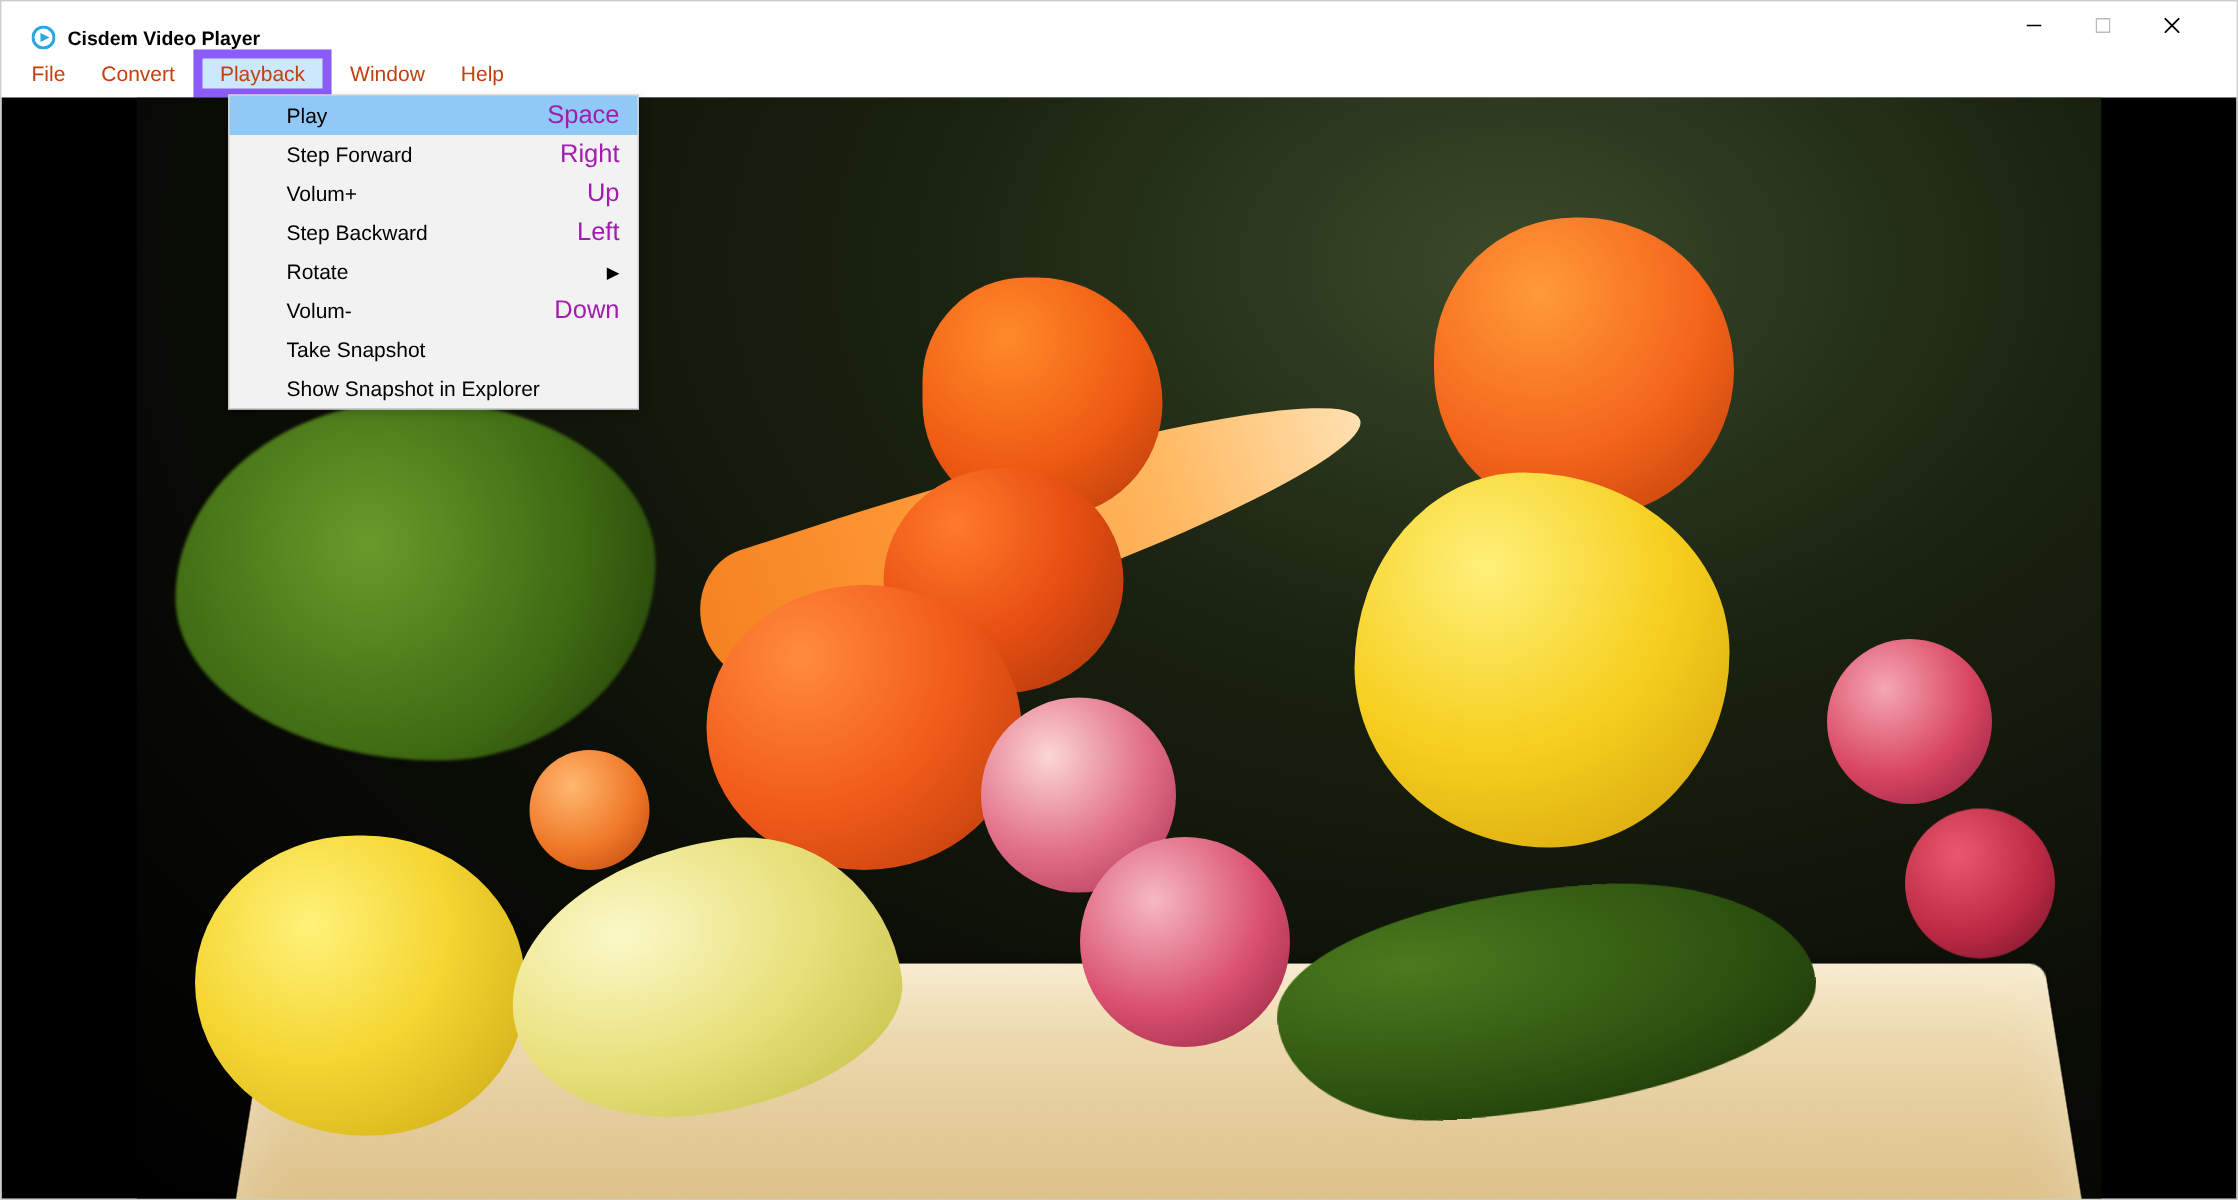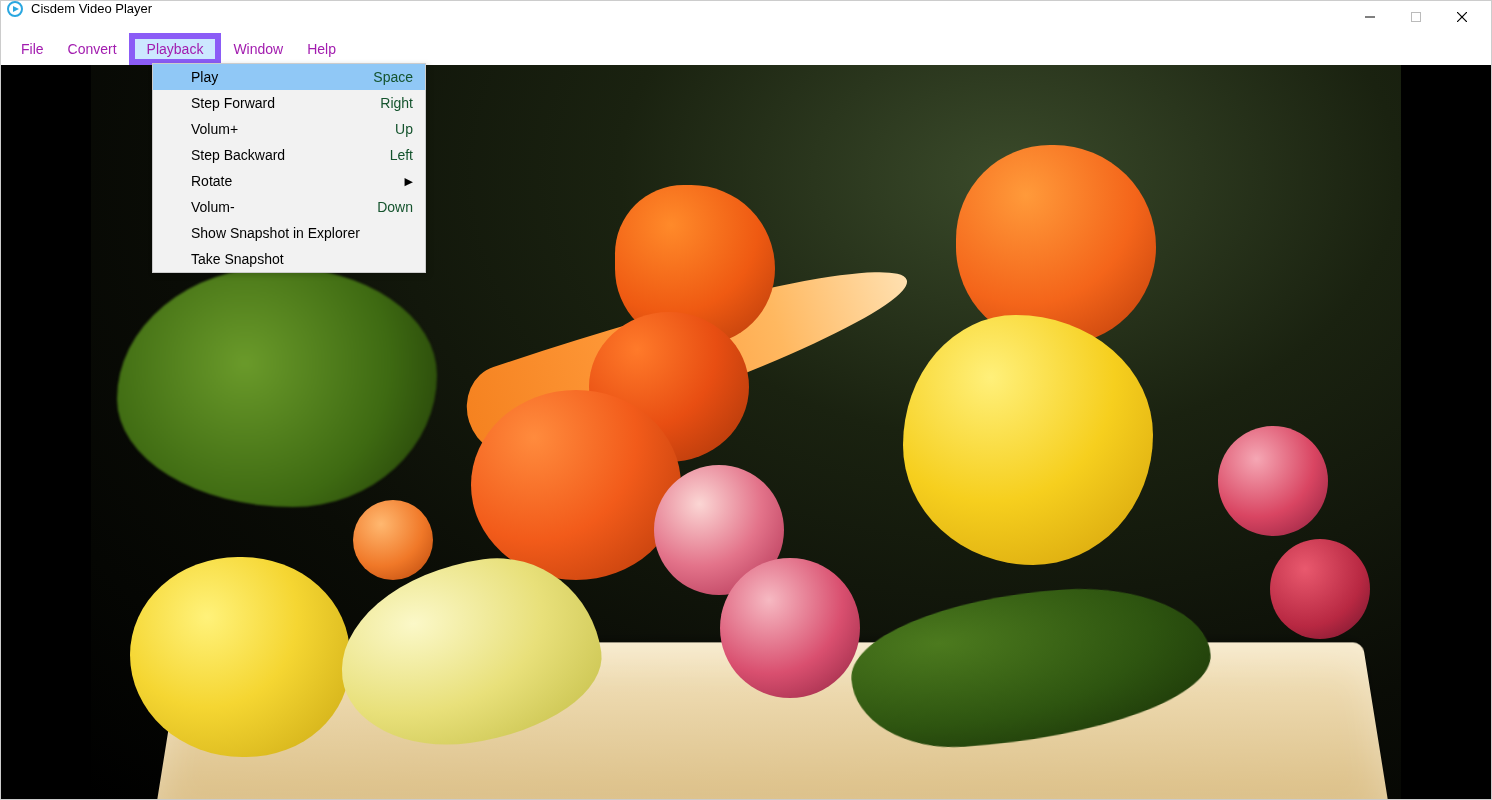--- a/index.html
+++ b/index.html
@@ -8,24 +8,25 @@
   height: 800px;
   font-family: "Segoe UI", Tahoma, sans-serif;
   font-size: 13px;
   background: #fff;
   overflow: hidden;
   border: 1px solid #ccc;
 }
 .titlebar {
   height: 32px;
   display: flex;
-  align-items: flex-start;
-  padding: 0 6px;
+  align-items: flex-end;
+  padding: 0 20px;
   background: #fff;
   color: #000;
+  font-weight: bold;
 }
 .titlebar .app-icon {
   width: 16px; height: 16px;
   margin-right: 8px;
   display: inline-flex;
   align-items: center;
   justify-content: center;
 }
 .titlebar .title { font-size: 13px; }
 .titlebar .spacer { flex: 1; }
@@ -40,21 +41,21 @@
   display: flex;
   align-items: stretch;
   padding: 0 8px;
   background: #fff;
   border-bottom: 0;
 }
 .menu-item {
   padding: 0 12px;
   display: flex; align-items: center;
   font-size: 14px;
-  color: #a21caf;
+  color: #c2410c;
   cursor: default;
 }
 .menu-item.active { background: #cce8ff; border: 6px solid #8b5cf6; }
 .video-area {
   position: relative;
   width: 100%;
   height: calc(800px - 64px);
   background: #000;
   overflow: hidden;
 }
@@ -79,21 +80,21 @@
   align-items: center;
   height: 26px;
   padding: 0 12px 0 38px;
   font-size: 14px;
   color: #000;
   cursor: default;
   position: relative;
 }
 .dropdown-item.highlight { background: #90c8f6; }
 .dropdown-item .label { flex: 1; }
-.dropdown-item .shortcut { color: #14532d; font-size: 14px; }
+.dropdown-item .shortcut { color: #a21caf; font-size: 17px; }
 .dropdown-item .arrow {
   position: absolute;
   right: 12px;
   font-size: 11px;
 }
 
 .scene {
   position: absolute; inset: 0;
   background: radial-gradient(ellipse at 70% 15%, #3a4a2a 0%, #1a2210 30%, #0a0c06 65%, #000 100%);
 }
@@ -231,18 +232,18 @@
   </div>
   <div class="dropdown-item">
     <span class="label">Rotate</span>
     <span class="arrow">▶</span>
   </div>
   <div class="dropdown-item">
     <span class="label">Volum-</span>
     <span class="shortcut">Down</span>
   </div>
   <div class="dropdown-item">
+    <span class="label">Take Snapshot</span>
+  </div>
+  <div class="dropdown-item">
     <span class="label">Show Snapshot in Explorer</span>
   </div>
-  <div class="dropdown-item">
-    <span class="label">Take Snapshot</span>
-  </div>
 </div>
 
 </body></html>

